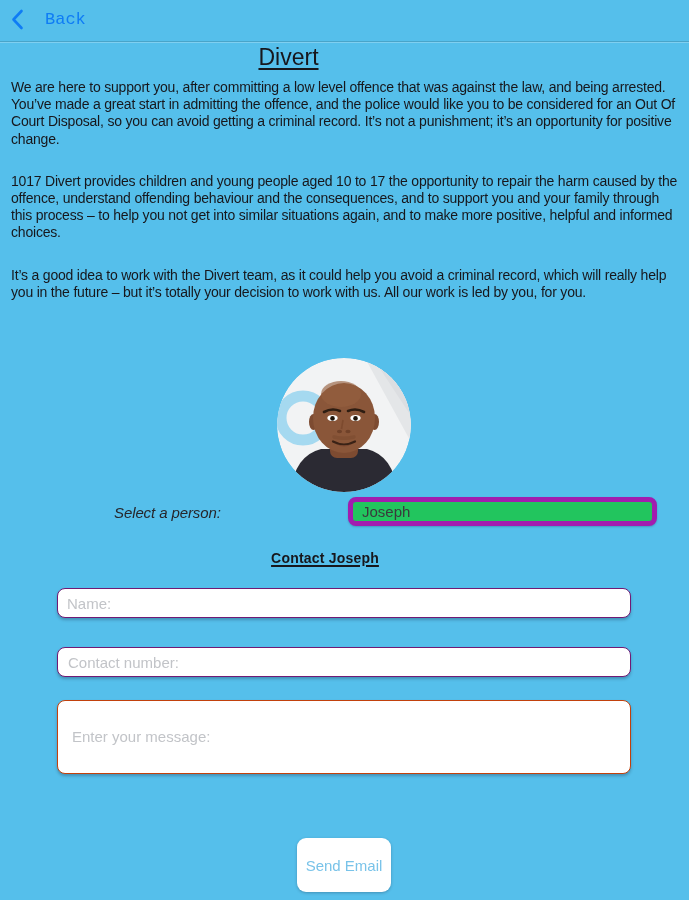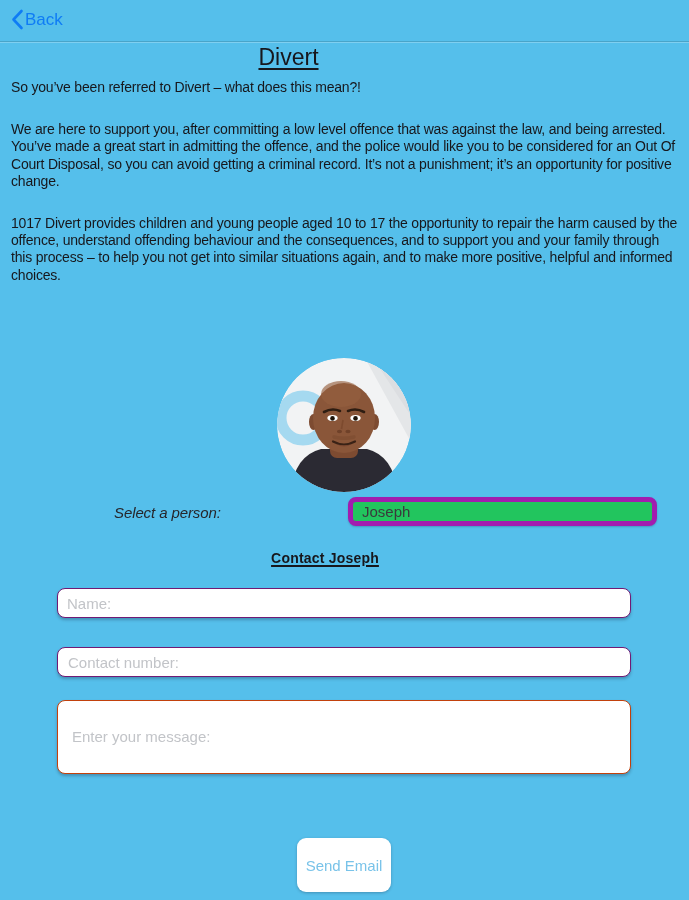--- a/index.html
+++ b/index.html
@@ -20,24 +20,24 @@
     overflow:hidden;
   }
   
   .nav-bar{
     position:absolute;top:0;left:0;width:689px;height:42px;
     border-bottom:1px solid rgba(0,0,0,0.14);
     box-shadow:0 1px 0 rgba(255,255,255,0.25);
   }
   .back-button{
     position:absolute;left:11px;top:9px;
-    display:flex;align-items:center;gap:1px;
+    display:flex;align-items:center;gap:21px;
     background:none;border:none;cursor:pointer;
     color:var(--nav-accent,#0F7CF5);
-    font-family:Liberation Sans, sans-serif;
+    font-family:Liberation Mono, monospace;
     font-size:17px;
   }
   .back-button svg{display:block;}
   
   .page-title{
     position:absolute;top:44px;left:0;width:554px;
     text-align:center;
     font-size:23px;font-weight:normal;
     text-decoration:underline;
     text-decoration-thickness:2px;
@@ -120,23 +120,23 @@
         <polyline points="10.5,2 2.5,10.5 10.5,19" fill="none" stroke="#0F7CF5" stroke-width="2.6" stroke-linecap="round" stroke-linejoin="round"></polyline>
       </svg>
     </span>
     <span>Back</span>
   </button>
 </header>
 
 <h1 class="page-title">Divert</h1>
 
 <div class="article">
-  <p>So you’ve been referred to Divert – what does this mean?!</p>
   <p>We are here to support you, after committing a low level offence that was against the law, and being arrested. You’ve made a great start in admitting the offence, and the police would like you to be considered for an Out Of Court Disposal, so you can avoid getting a criminal record. It’s not a punishment; it’s an opportunity for positive change.</p>
   <p>1017 Divert provides children and young people aged 10 to 17 the opportunity to repair the harm caused by the offence, understand offending behaviour and the consequences, and to support you and your family through this process – to help you not get into similar situations again, and to make more positive, helpful and informed choices.</p>
+  <p>It’s a good idea to work with the Divert team, as it could help you avoid a criminal record, which will really help you in the future – but it’s totally your decision to work with us. All our work is led by you, for you.</p>
 </div>
 
 <div class="person-photo">
   <svg width="134" height="134" viewBox="0 0 134 134">
     <defs>
       <clipPath id="pc">
           <circle cx="67" cy="67" r="67"></circle>
         </clipPath>
     </defs>
     <g clip-path="url(#pc)">

